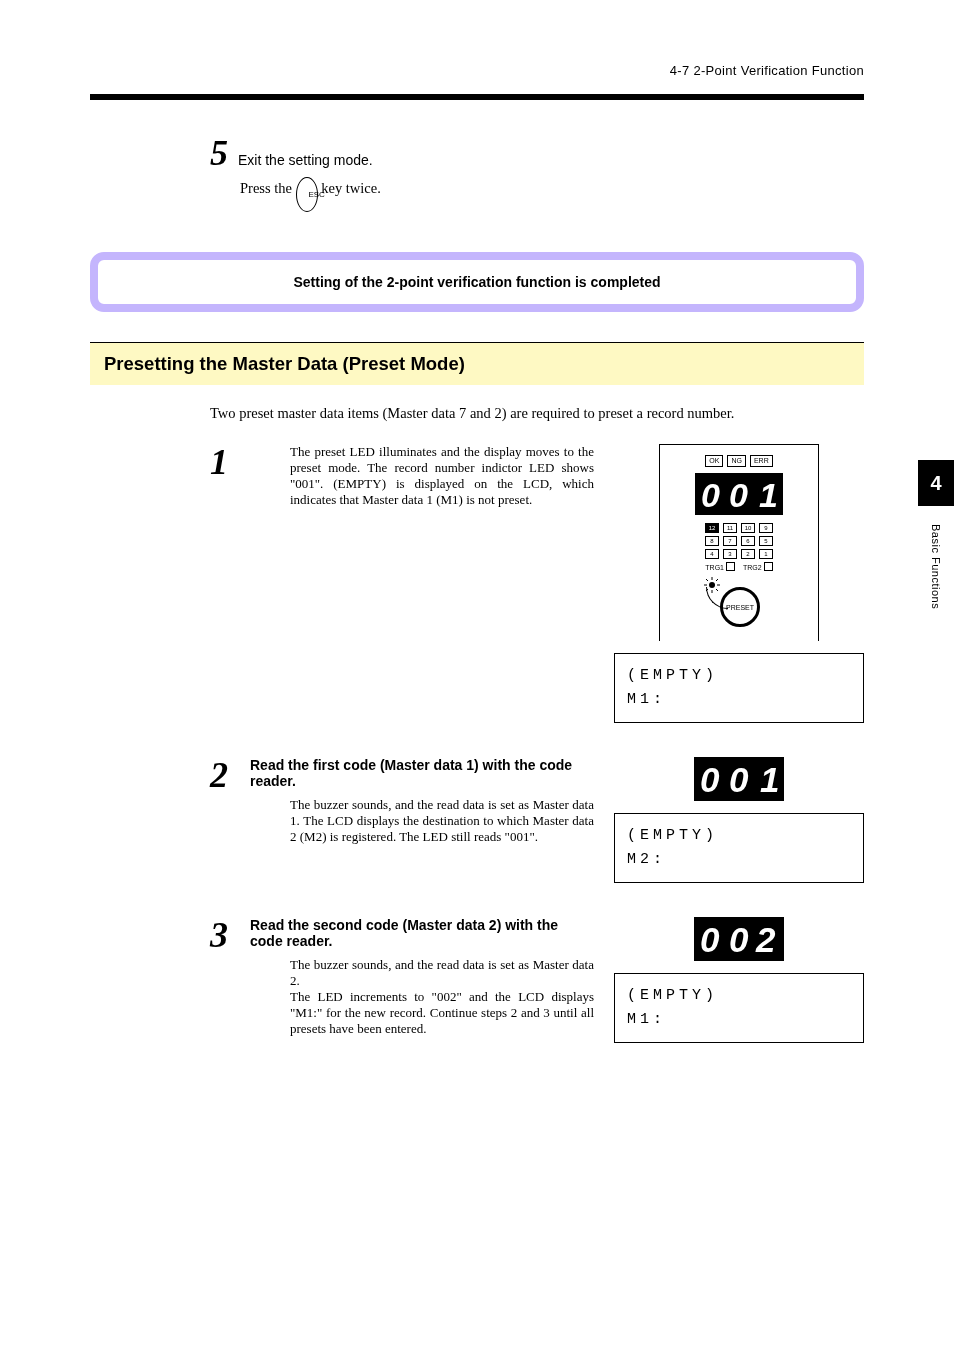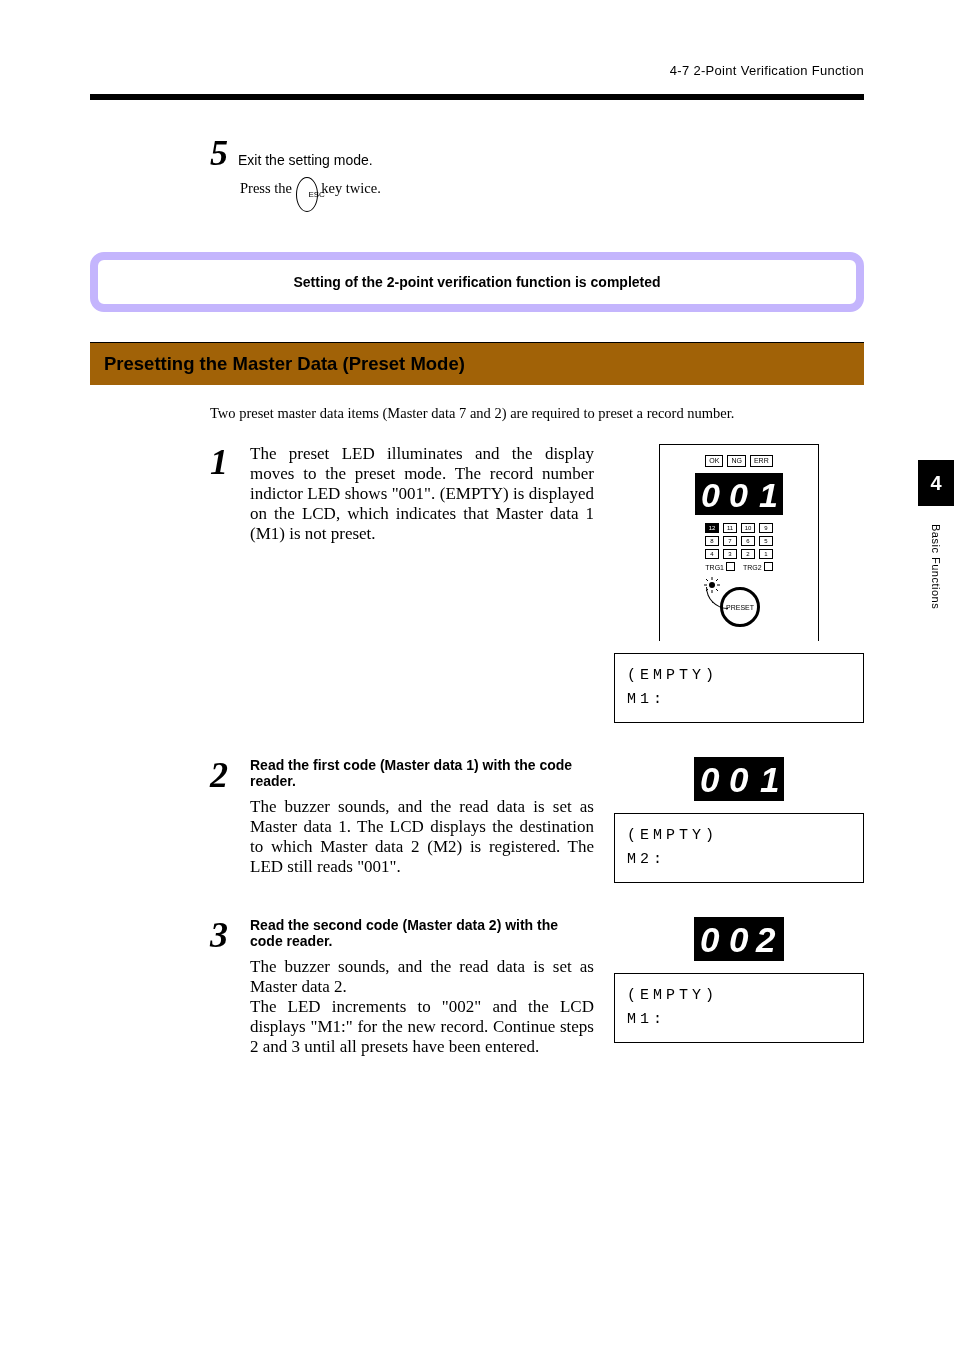--- a/index.html
+++ b/index.html
@@ -15,33 +15,33 @@
 
   .step-block { margin-bottom: 14px; }
   .step-line { display: flex; align-items: baseline; gap: 10px; }
   .step-num { font: italic 700 36px/1 "Times New Roman", serif; }
   .step-title { font-weight: 400; font-size: 14px; }
   .step-body { margin-left: 150px; margin-top: 6px; font-family: "Times New Roman", serif; font-size: 14.5px; }
   .inline-key { display: inline-flex; align-items: center; justify-content: center; border: 1px solid #000; border-radius: 50%; width: 20px; height: 35px; font-size: 8px; font-family: Arial, sans-serif; vertical-align: -4px; padding-left: 20px; }
 
   .completion-box { border: 8px solid #c4b5fd; border-radius: 14px; padding: 14px 20px; text-align: center; font-weight: 700; font-size: 14px; margin: 40px 0 30px 0; }
 
-  .section-bar { background: #a16207; border-top: 1px solid #000; padding: 10px 14px; font-weight: 700; font-size: 18.5px; margin-bottom: 20px; }
+  .section-bar { background: #fef9c3; border-top: 1px solid #000; padding: 10px 14px; font-weight: 700; font-size: 18.5px; margin-bottom: 20px; }
 
   .intro { margin-left: 120px; font-family: "Times New Roman", serif; font-size: 14.5px; margin-bottom: 22px; }
 
   .row { display: flex; gap: 20px; margin-bottom: 34px; }
   .row .left { flex: 1; }
   .row .right { width: 250px; display: flex; flex-direction: column; align-items: center; gap: 12px; }
 
   .left .step-num-col { display: flex; gap: 12px; align-items: flex-start; }
   .left .step-num-col .step-num { width: 28px; margin-left: 120px; }
   .left .step-num-col .txt { flex: 1; }
   .left .step-title2 { font-weight: 700; font-size: 14px; margin-bottom: 8px; }
-  .left .para { font-family: "Times New Roman", serif; font-size: 17px; text-align: justify; }
+  .left .para { font-family: "Times New Roman", serif; font-size: 13px; text-align: justify; margin-left: 40px; }
 
   
   .panel { width: 160px; border: 1px solid #000; border-bottom: none; padding: 10px 8px 18px 8px; font-family: Arial, sans-serif; position: relative; }
   .status-row { display: flex; gap: 4px; justify-content: center; margin-bottom: 6px; }
   .status-tag, .num-tag { border: 1px solid #000; font-size: 7px; padding: 0 3px; line-height: 10px; }
   .led-display { width: 88px; height: 42px; margin: 0 auto 8px; }
   .grid-nums { display: grid; grid-template-columns: repeat(4, 14px); gap: 4px; justify-content: center; margin-bottom: 3px; }
   .grid-nums span { border: 1px solid #000; font-size: 6px; text-align: center; line-height: 8px; }
   .grid-nums span.filled { background: #000; color: #fff; }
   .trg-row { display: flex; gap: 8px; justify-content: center; font-size: 7px; margin-top: 2px; }

